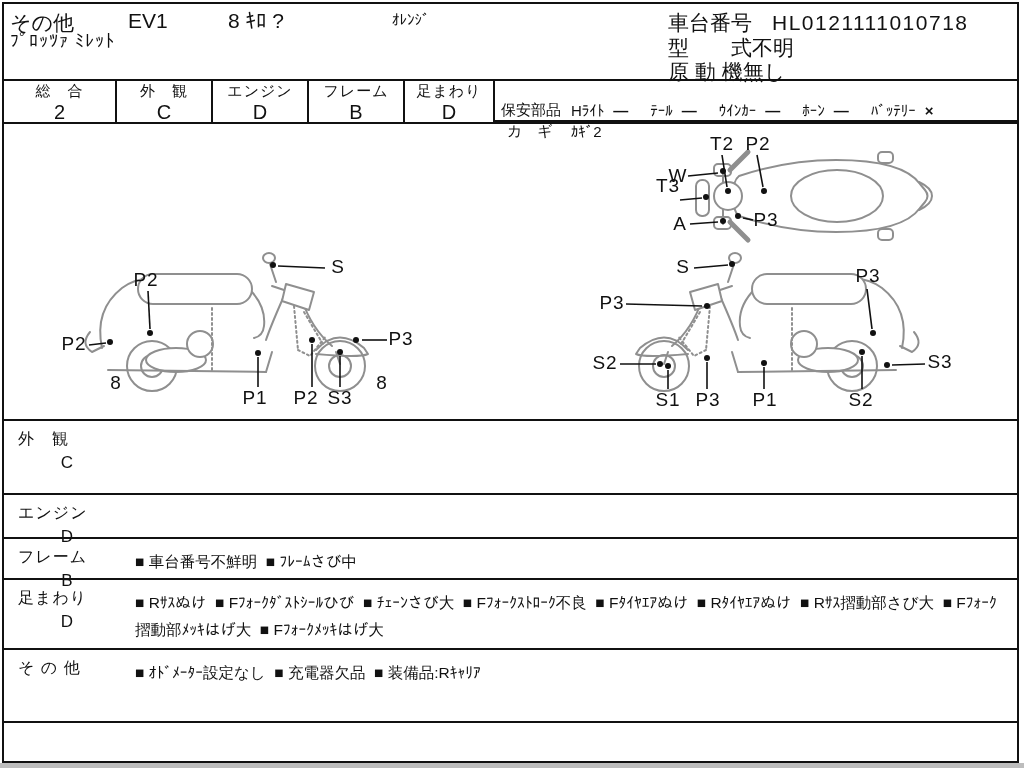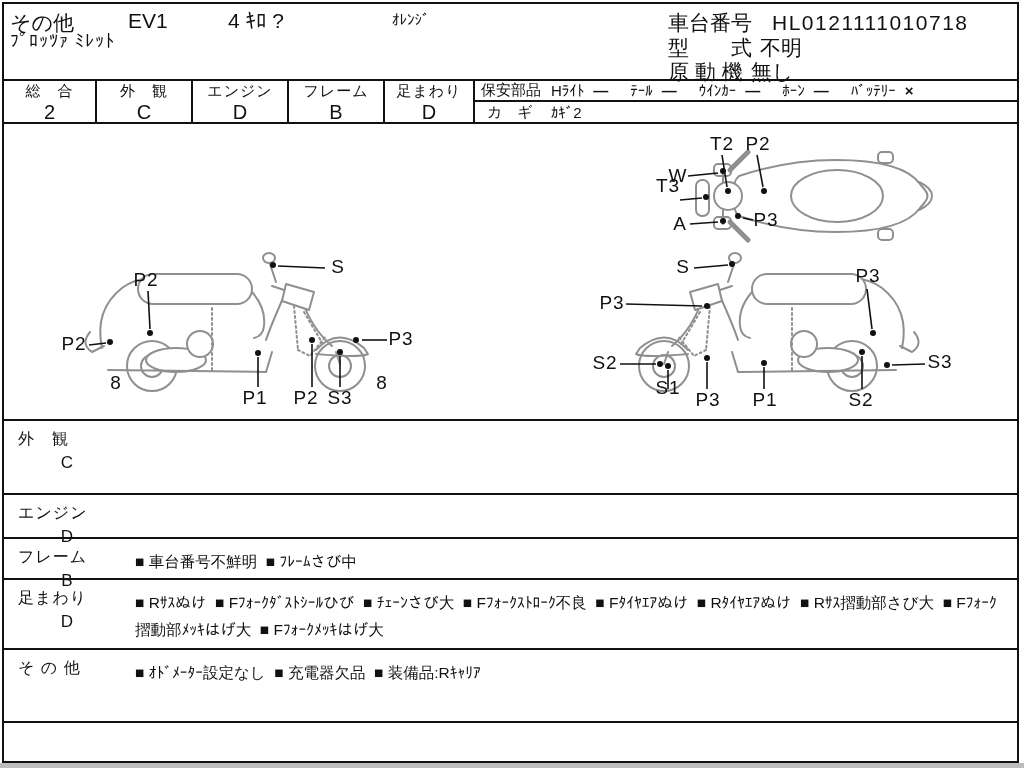--- a/index.html
+++ b/index.html
@@ -11,34 +11,34 @@
   .sheet{
     position:absolute;left:2px;top:2px;width:1017px;height:761px;
     border:2px solid #111;box-sizing:border-box;background:#fff;
   }
   .abs{position:absolute;}
   
   .hdr-text{font-size:21px;white-space:pre;}
   .hdr-small{font-size:15px;}
   .model-name{font-size:18px;letter-spacing:1px;}
   .chassis-val{letter-spacing:1.5px;margin-left:20px;}
-  .kv-gap{margin-left:8px;}
+  .kv-gap{}
   
   .grade-row{
     position:absolute;left:0;top:75px;width:1013px;height:45px;
     border-top:2px solid #111;border-bottom:2px solid #111;box-sizing:border-box;
     display:flex;
   }
   .grade-cell{
     border-right:2px solid #111;box-sizing:border-box;
     display:flex;flex-direction:column;align-items:center;
   }
   .grade-cell .g-label{font-size:15px;margin-top:1px;letter-spacing:1px;}
   .grade-cell .g-value{font-size:20px;line-height:20px;margin-top:1px;}
-  .safety-cell{flex:1;display:flex;flex-direction:column;box-sizing:border-box;}
+  .safety-cell{flex:1;display:flex;flex-direction:column;box-sizing:border-box;margin-top:20px;}
   .safety-line1{
     height:21px;border-bottom:2px solid #111;box-sizing:border-box;
     display:flex;align-items:center;padding-left:6px;font-size:15px;white-space:pre;
   }
   .safety-label{margin-right:10px;}
   .safety-item{margin-right:22px;}
   .safety-item .st{margin-left:9px;font-weight:bold;}
   .safety-line2{flex:1;display:flex;align-items:center;padding-left:12px;font-size:15px;white-space:pre;}
   .key-val{margin-left:18px;}
   
@@ -59,30 +59,30 @@
   }
   .bottom-strip{position:absolute;left:0;top:763px;width:1024px;height:5px;background:#bdbdbd;}
 </style>
 </head>
 <body>
 
 <div class="sheet">
 
   <div class="abs hdr-text" style="left:6px;top:5px;">その他</div>
   <div class="abs hdr-text" style="left:124px;top:5px;">EV1</div>
-  <div class="abs hdr-text" style="left:224px;top:5px;">4 ｷﾛ ?</div>
+  <div class="abs hdr-text" style="left:224px;top:5px;">8 ｷﾛ ?</div>
   <div class="abs hdr-text hdr-small" style="left:388px;top:7px;">ｵﾚﾝｼﾞ</div>
   <div class="abs model-name" style="left:6px;top:27px;">ﾌﾟﾛｯﾂｧ ﾐﾚｯﾄ</div>
 
   <div class="abs hdr-text" style="left:664px;top:5px;"><span>車台番号</span><span class="chassis-val">HL0121111010718</span></div>
   <div class="abs hdr-text" style="left:664px;top:30px;"><span>型　　式</span><span class="kv-gap">不明</span></div>
   <div class="abs hdr-text" style="left:664px;top:54px;"><span>原 動 機</span><span class="kv-gap">無し</span></div>
 
   <div class="grade-row">
-    <div class="grade-cell" style="width:93px;">
+    <div class="grade-cell" style="width:113px;">
       <div class="g-label">総　合</div>
       <div class="g-value">2</div>
     </div>
     <div class="grade-cell" style="width:96px;">
       <div class="g-label">外　観</div>
       <div class="g-value">C</div>
     </div>
     <div class="grade-cell" style="width:96px;">
       <div class="g-label">エンジン</div>
       <div class="g-value">D</div>
@@ -220,21 +220,21 @@
         <span class="dg-label" style="left: 70px; top: 220px;">P2</span>
         <span class="dg-label" style="left: 112px; top: 259px;">8</span>
         <span class="dg-label" style="left: 251px; top: 274px;">P1</span>
         <span class="dg-label" style="left: 302px; top: 274px;">P2</span>
         <span class="dg-label" style="left: 336px; top: 274px;">S3</span>
         <span class="dg-label" style="left: 397px; top: 215px;">P3</span>
         <span class="dg-label" style="left: 378px; top: 259px;">8</span>
         <span class="dg-label" style="left: 679px; top: 143px;">S</span>
         <span class="dg-label" style="left: 608px; top: 179px;">P3</span>
         <span class="dg-label" style="left: 601px; top: 239px;">S2</span>
-        <span class="dg-label" style="left: 664px; top: 264px;">S1</span>
+        <span class="dg-label" style="left: 664px; top: 276px;">S1</span>
         <span class="dg-label" style="left: 704px; top: 276px;">P3</span>
         <span class="dg-label" style="left: 761px; top: 276px;">P1</span>
         <span class="dg-label" style="left: 857px; top: 276px;">S2</span>
         <span class="dg-label" style="left: 936px; top: 238px;">S3</span>
         <span class="dg-label" style="left: 864px; top: 152px;">P3</span>
       </div>
   </div>
 
   <div class="sec-row" style="top:415px;height:74px;">
     <div class="row-label-box">

